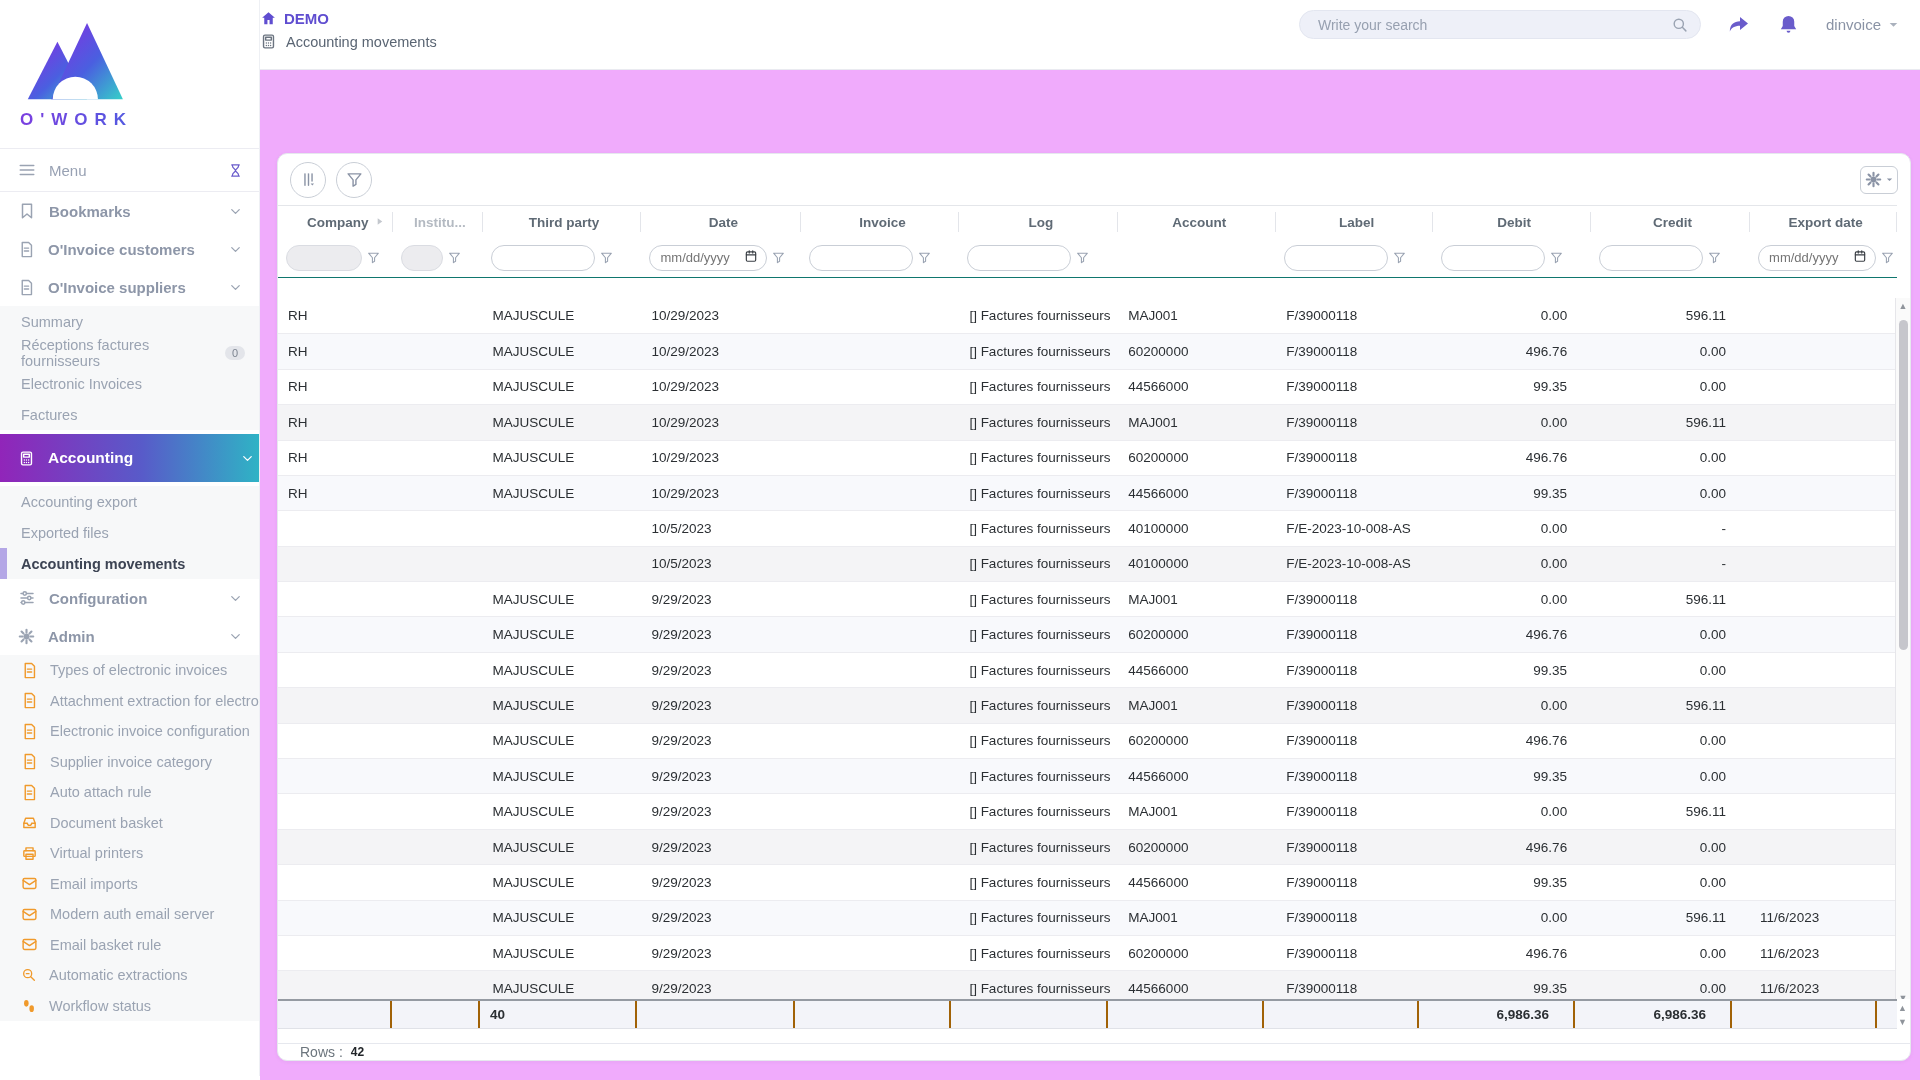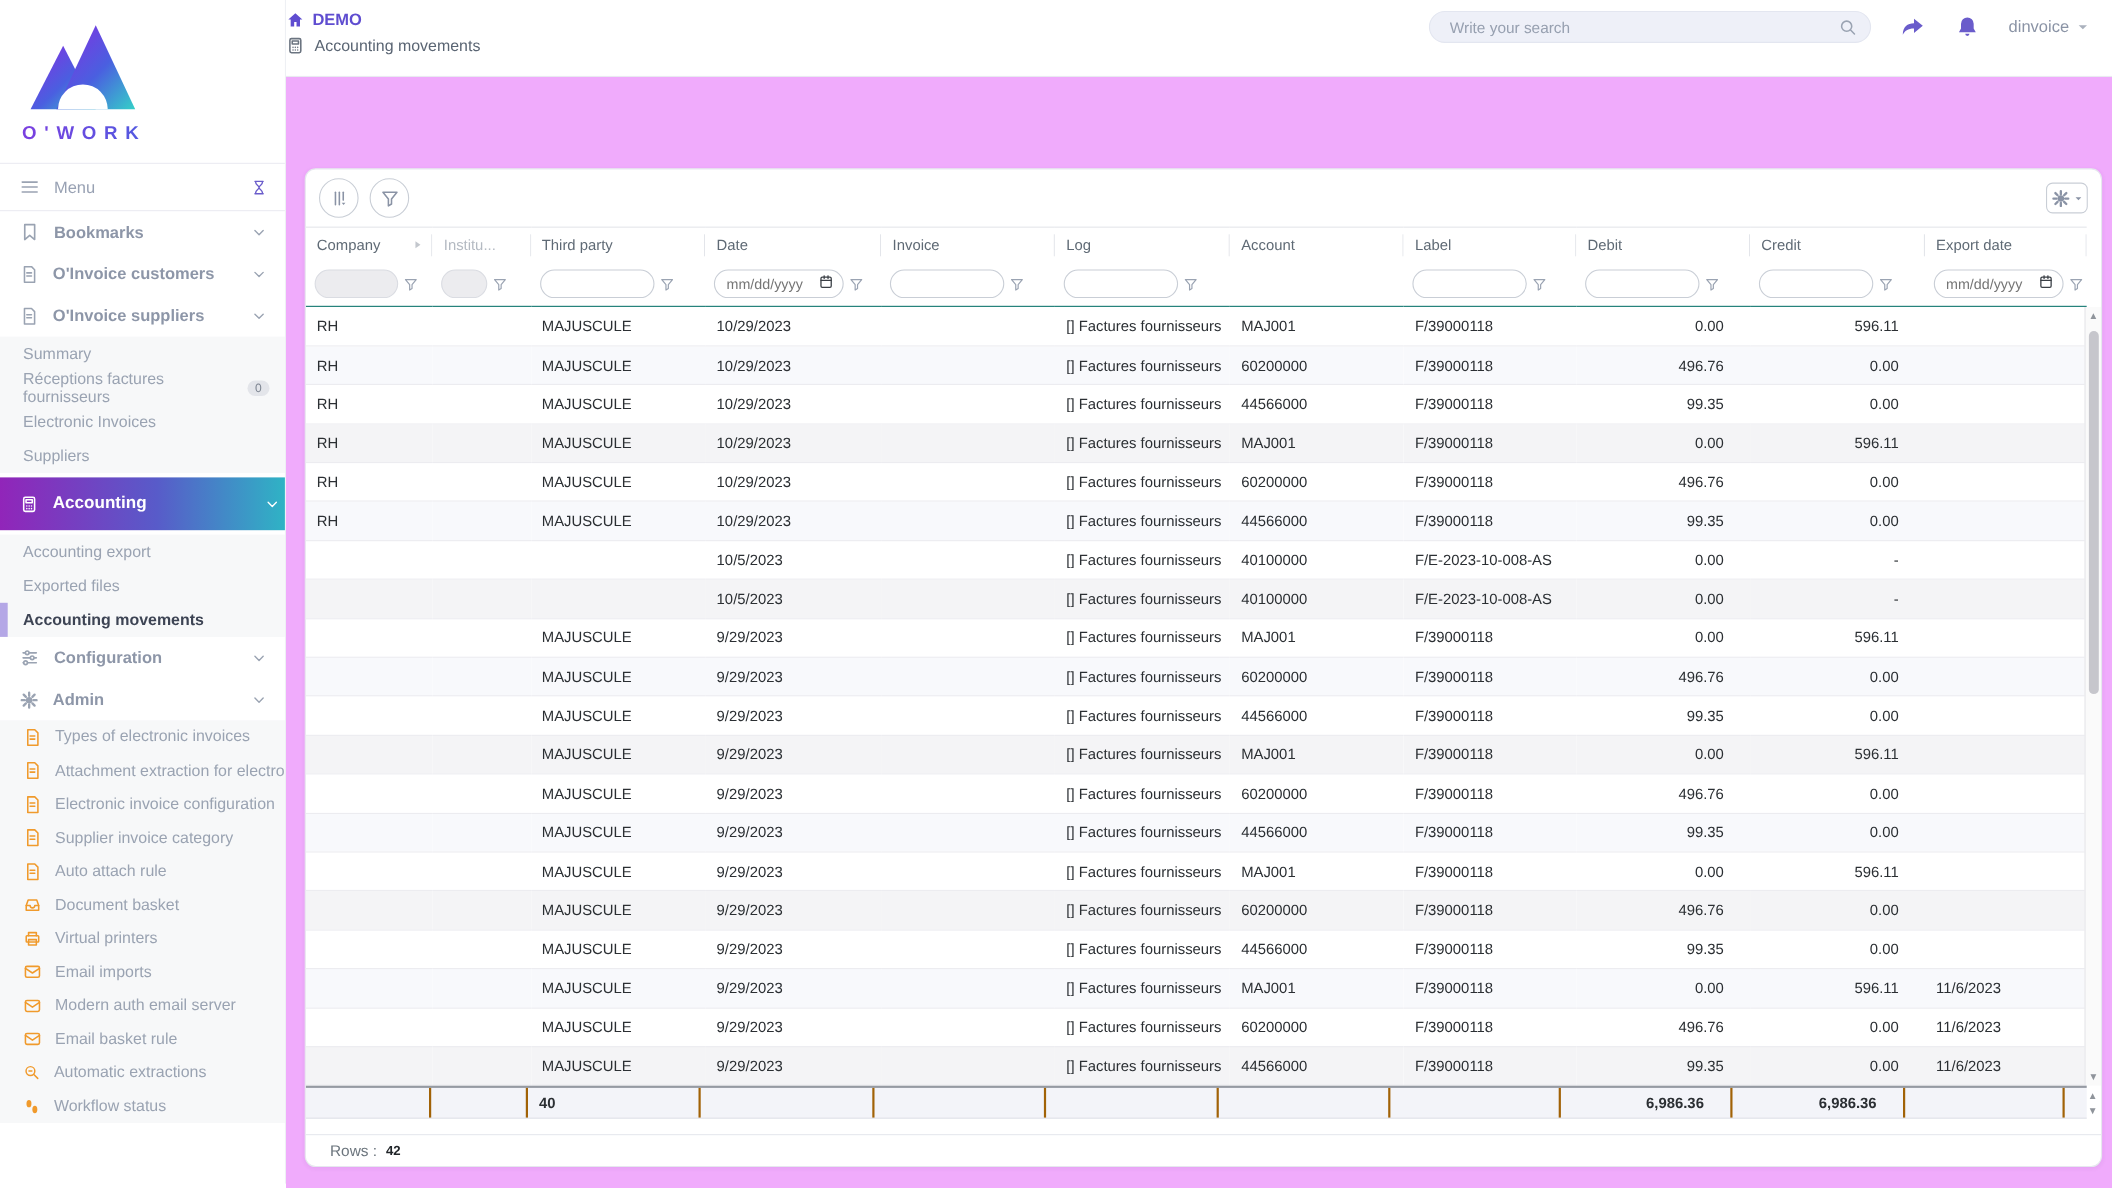--- a/index.html
+++ b/index.html
@@ -64,35 +64,35 @@
     display:flex; flex-direction:column; overflow:hidden; }
   .toolbar { height:52px; display:flex; align-items:center; padding:0 12px; gap:10px; }
   .circle-btn { width:36px; height:36px; border:1px solid #c9ced6; border-radius:50%;
     background:#fff; display:flex; align-items:center; justify-content:center; color:#8a93a5;
     cursor:pointer; }
   .gear-btn { margin-left:auto; width:38px; height:28px; border:1px solid #c9ced6; border-radius:6px;
     background:#fff; display:flex; align-items:center; justify-content:center; gap:3px;
     color:#8a93a5; cursor:pointer; }
 
   table { border-collapse:collapse; table-layout:fixed; width:1619px; }
-  .thead-row th { border-top:1px solid #e4e6ea; height:32px; font-size:13.5px; font-weight:normal;
-    color:#5f6a75; text-align:left; padding:0 6px 0 10px; position:relative; white-space:nowrap;
+  .thead-row th { border-top:1px solid #e4e6ea; height:32px; font-size:13.5px; font-weight:bold;
+    color:#5f6a75; text-align:center; padding:0 6px 0 10px; position:relative; white-space:nowrap;
     overflow:hidden; }
   .thead-row th .vsep { position:absolute; right:0; top:6px; bottom:6px; width:1px; background:#e3e5ea; }
   .thead-row th.muted { color:#b4bac2; }
   .caret-right { color:#c3c7cd; position:absolute; right:8px; top:9px; }
   .filter-row td { height:40px; border-bottom:1px solid #0f766e; padding:0 4px 0 8px; white-space:nowrap; }
   .fwrap { display:inline-flex; align-items:center; gap:5px; }
   .fpill { height:26px; border:1px solid #c9ced6; border-radius:13px; background:#fff; outline:none;
     font-size:13px; color:#555; padding:0 10px; font-family:inherit; }
   .fpill.gray { background:#ececef; border-color:#dadce2; }
   .date-wrap { position:relative; display:inline-flex; align-items:center; }
   .date-wrap .cal { position:absolute; right:9px; color:#3a3f45; pointer-events:none; }
   .date-wrap input { color:#8d949e; padding-right:28px; }
-  .rows-zone { position:relative; height:708px; overflow:hidden; }
+  .rows-zone { position:relative; height:708px; overflow:hidden;margin-top:20px; }
   .data-row td { height:35.4px; font-size:13.5px; color:#2b2f33; padding:0 6px 0 10px;
     border-bottom:1px solid #ececf0; white-space:nowrap; overflow:hidden; }
   .data-row:nth-child(even) { background:#f4f4f6; }
   .data-row:nth-child(4n+2) { background:#f8f9fc; }
   td.num { text-align:right; padding-right:24px; }
   .total-row { display:flex; width:1619px; height:30px; background:#f3f4f9;
     border-top:2px solid #959aa2; border-bottom:1px solid #e0e2e8; }
   .total-cell { height:100%; display:flex; align-items:center; font-size:13.5px; font-weight:bold;
     color:#2b2f33; padding:0 6px 0 10px; border-right:2px solid #a16207; }
   .total-cell.num { justify-content:flex-end; padding-right:24px; }
@@ -200,21 +200,21 @@
           </div>
           <div class="sub-item">
             <span>Réceptions factures fournisseurs</span>
             <span class="spacer"></span>
             <span class="badge">0</span>
           </div>
           <div class="sub-item">
             <span>Electronic Invoices</span>
           </div>
           <div class="sub-item">
-            <span>Suppliers</span>
+            <span>Factures</span>
           </div>
         </div>
         <div class="grad-item">
           <span class="icon ic-white">
             <svg width="17" height="17" viewBox="0 0 24 24" fill="none" stroke="currentColor" stroke-width="2" stroke-linecap="round" stroke-linejoin="round">
               <rect x="5" y="3" width="14" height="18" rx="2"></rect>
               <rect x="8" y="6" width="8" height="4"></rect>
               <line x1="9" y1="14" x2="9" y2="14.2"></line>
               <line x1="12" y1="14" x2="12" y2="14.2"></line>
               <line x1="15" y1="14" x2="15" y2="14.2"></line>

